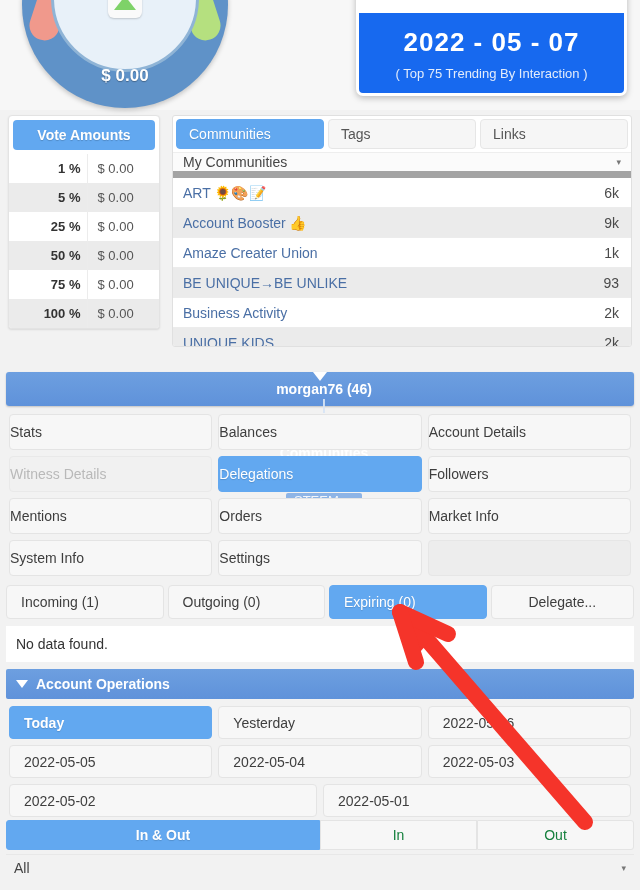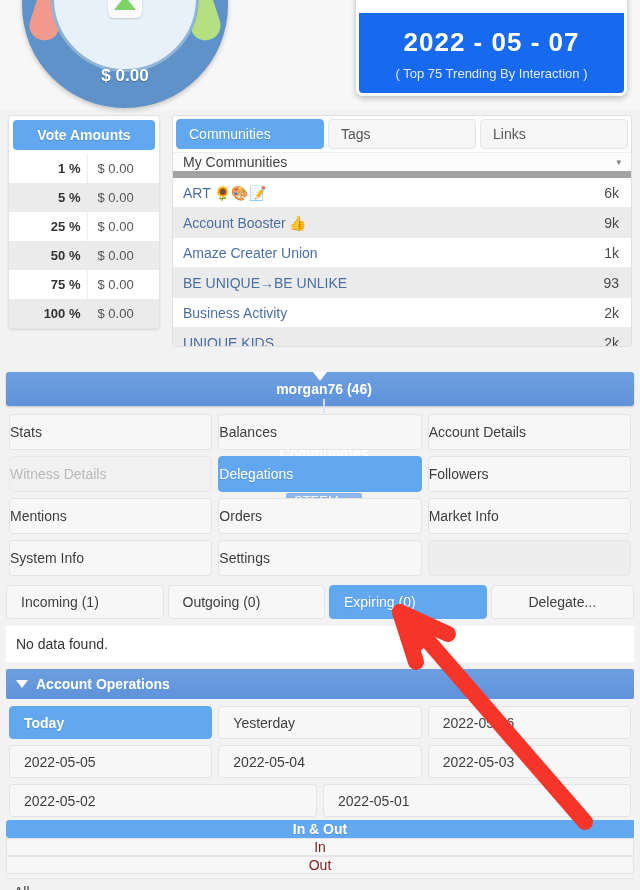--- a/index.html
+++ b/index.html
@@ -219,24 +219,24 @@
     height: 33px; border-radius: 4px; background: #f7f7f7;
     border: 1px solid #e4e4e4; display: flex; align-items: center;
     padding-left: 14px; font-size: 14px; color: #3e3e3e;
   }
   .datecell .dbtn.active {
     background: #62a8f0; color: #fff; border-color: #62a8f0; font-weight: bold;
     text-shadow: 0 1px 1px rgba(0,0,0,.15);
   }
 
   .filter-label { padding: 7px 0 3px 8px; font-size: 12px; color: #444; }
-  .filterbar { display: flex; padding: 0 6px; flex-direction: column; }
+  .filterbar { display: flex; padding: 0 6px; }
   .fbtn {
     height: 30px; display: flex; align-items: center; justify-content: center;
-    font-size: 14px; background: #f7f7f7; border: 1px solid #e4e4e4; color: #7f1d1d;
+    font-size: 14px; background: #f7f7f7; border: 1px solid #e4e4e4; color: #15803d;
   }
   .fbtn.wide { flex: 0 0 50%; background: #62a8f0; color: #fff; font-weight: bold;
     border-color: #62a8f0; text-shadow: 0 1px 1px rgba(0,0,0,.15); border-radius: 3px 0 0 3px;}
   .fbtn.mid { flex: 1; }
   .fbtn.last { flex: 1; border-radius: 0 3px 3px 0; }
 
   .allsel {
     margin: 4px 6px 0 6px; height: 26px; display: flex; align-items: center;
     justify-content: space-between; padding: 0 8px 0 8px;
     font-size: 14px; color: #444; background: #f2f2f2;

